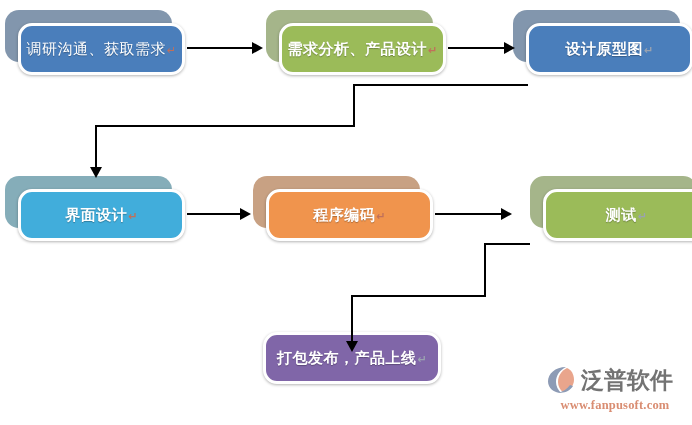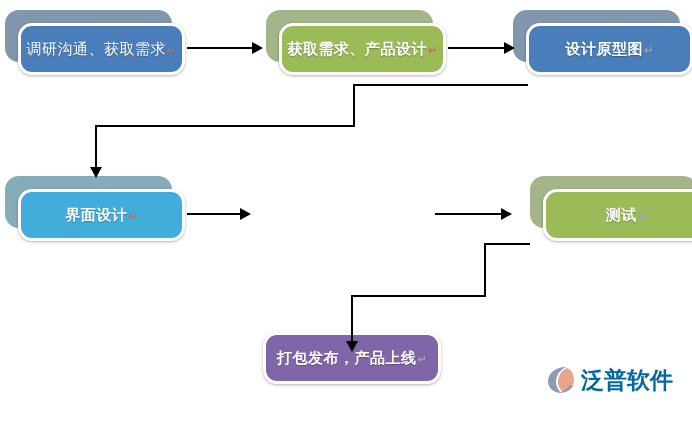--- a/index.html
+++ b/index.html
@@ -103,21 +103,21 @@
   }
   #logo .logo-mark {
     width: 32px;
     height: 30px;
     flex: 0 0 32px;
     margin-right: 3px;
   }
   #logo .logo-word {
     font-size: 23px;
     font-weight: bold;
-    color: #0369a1;
+    color: #737373;
     letter-spacing: 0px;
     line-height: 30px;
     font-family: "DejaVu Sans", "Liberation Sans", sans-serif;
   }
   #logo .logo-url {
     font-size: 12.5px;
     color: #d98d72;
     font-family: "Liberation Serif", "DejaVu Serif", serif;
     font-weight: bold;
     letter-spacing: 0.2px;
@@ -134,38 +134,44 @@
   <div class="node" style="left:5px; top:10px; width:167px; height:52px;">
     <div class="back" style="background:#8296ad;"></div>
     <div class="front" style="background:#4a7ebb;">
       <span class="label"><span>调研沟通、获取需求</span><span class="pilcrow">↵</span></span>
     </div>
   </div>
 
   <div class="node" style="left:266px; top:10px; width:167px; height:52px;">
     <div class="back" style="background:#a5b58a;"></div>
     <div class="front" style="background:#9bbb59;">
-      <span class="label bold"><span>获取需求、产品设计</span><span class="pilcrow">↵</span></span>
+      <span class="label bold"><span>需求分析、产品设计</span><span class="pilcrow">↵</span></span>
     </div>
   </div>
 
   <div class="node" style="left:5px; top:176px; width:167px; height:52px;">
     <div class="back" style="background:#85adb9;"></div>
     <div class="front" style="background:#41addb;">
       <span class="label bold"><span>界面设计</span><span class="pilcrow">↵</span></span>
     </div>
   </div>
 
   <div class="node" style="left:513px; top:10px; width:167px; height:52px;">
     <div class="back" style="background:#8296ad;"></div>
     <div class="front" style="background:#4a7ebb;">
       <span class="label bold"><span>设计原型图</span><span class="pilcrow pale">↵</span></span>
     </div>
   </div>
 
+  <div class="node" style="left:253px; top:176px; width:167px; height:52px;">
+    <div class="back" style="background:#c8a183;"></div>
+    <div class="front" style="background:#f0944d;">
+      <span class="label bold"><span>程序编码</span><span class="pilcrow">↵</span></span>
+    </div>
+  </div>
 
   <div class="node" style="left:513px; top:176px; width:167px; height:52px;margin-left:17px;">
     <div class="back" style="background:#a5b58a;"></div>
     <div class="front" style="background:#9bbb59;">
       <span class="label bold"><span>测试</span><span class="pilcrow pale">↵</span></span>
     </div>
   </div>
 
   <div class="node no-shadow" style="left:263px; top:332px; width:178px; height:52px;">
 
@@ -200,15 +206,16 @@
 
   <div id="logo">
     <div class="logo-row">
       <svg class="logo-mark" viewBox="0 0 32 30">
         <path d="M20 2 C9 2 2 9 2 16.5 C2 23 8 28 15 28 C12 25 10 21 10 17 C10 10 14 5 20 2 Z" fill="#8d9bb5"></path>
         <path d="M21 3 C15 6 12 11 12 17 C12 21 14 25 17 27 C23 26 28 21 28 15 C28 9 25 4.5 21 3 Z" fill="#e9a58c"></path>
         <path d="M24 20 C21 24 17 26.5 13 27.5 C18 28.5 24 26 27 21 Z" fill="#8d9bb5"></path>
       </svg>
       <span class="logo-word">泛普软件</span>
     </div>
+    <div class="logo-url">www.fanpusoft.com</div>
   </div>
 
 </div>
 
 </body></html>

